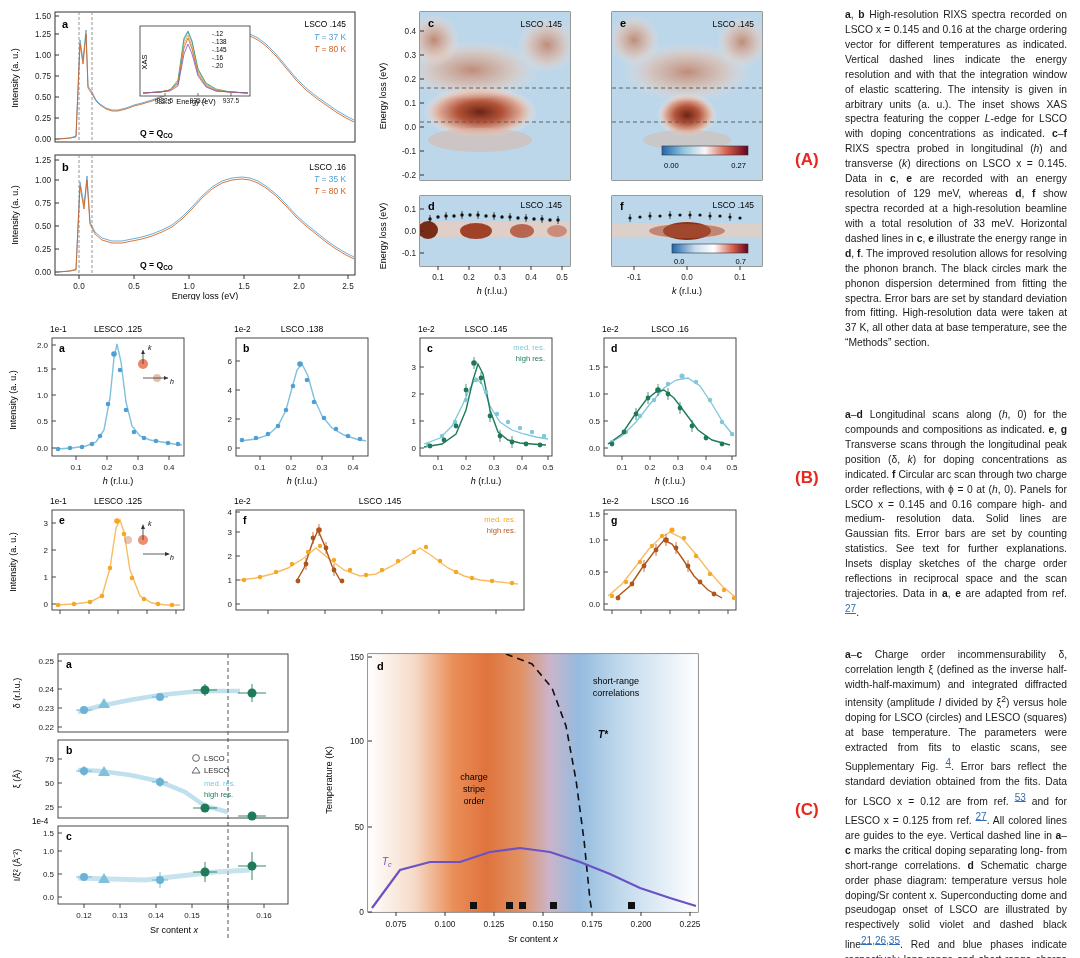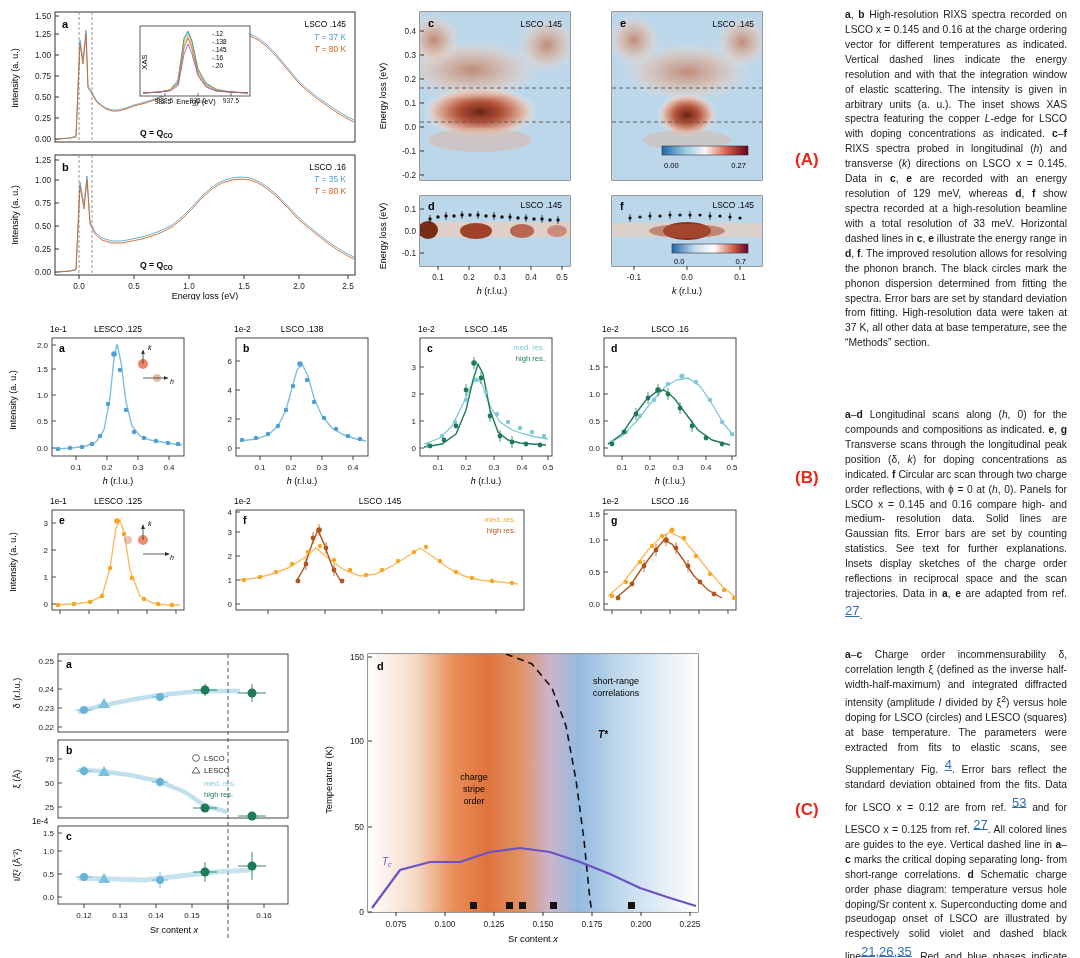--- a/index.html
+++ b/index.html
@@ -1,20 +1,20 @@
 <!DOCTYPE html>
 <html><head>
 <meta charset="utf-8">
 <style>
   html,body{margin:0;padding:0;}
   body{width:1080px;height:958px;background:#ffffff;font-family:"Liberation Sans",sans-serif;color:#111;position:relative;overflow:hidden;}
   .figblock{position:absolute;}
   .caption{font-size:10.3px;line-height:1.45;color:#1a1a1a;text-align:justify;}
   .caption b{font-weight:bold;}
-  .caption .ref{color:#2f6fb5;text-decoration:underline;font-size:13px;vertical-align:super;}
+  .caption .ref{color:#2f6fb5;text-decoration:underline;font-size:10px;vertical-align:super;}
   .panel-letter{font-weight:bold;font-size:11px;}
   .marker{position:absolute;color:#e8281e;font-size:17px;font-weight:bold;font-family:"Liberation Sans",sans-serif;}
   svg{display:block;}
 </style>
 </head>
 <body>
 
 <div class="figblock" style="left:0;top:0;width:1080px;height:300px;">
 
   <svg width="380" height="300" viewBox="0 0 380 300">

